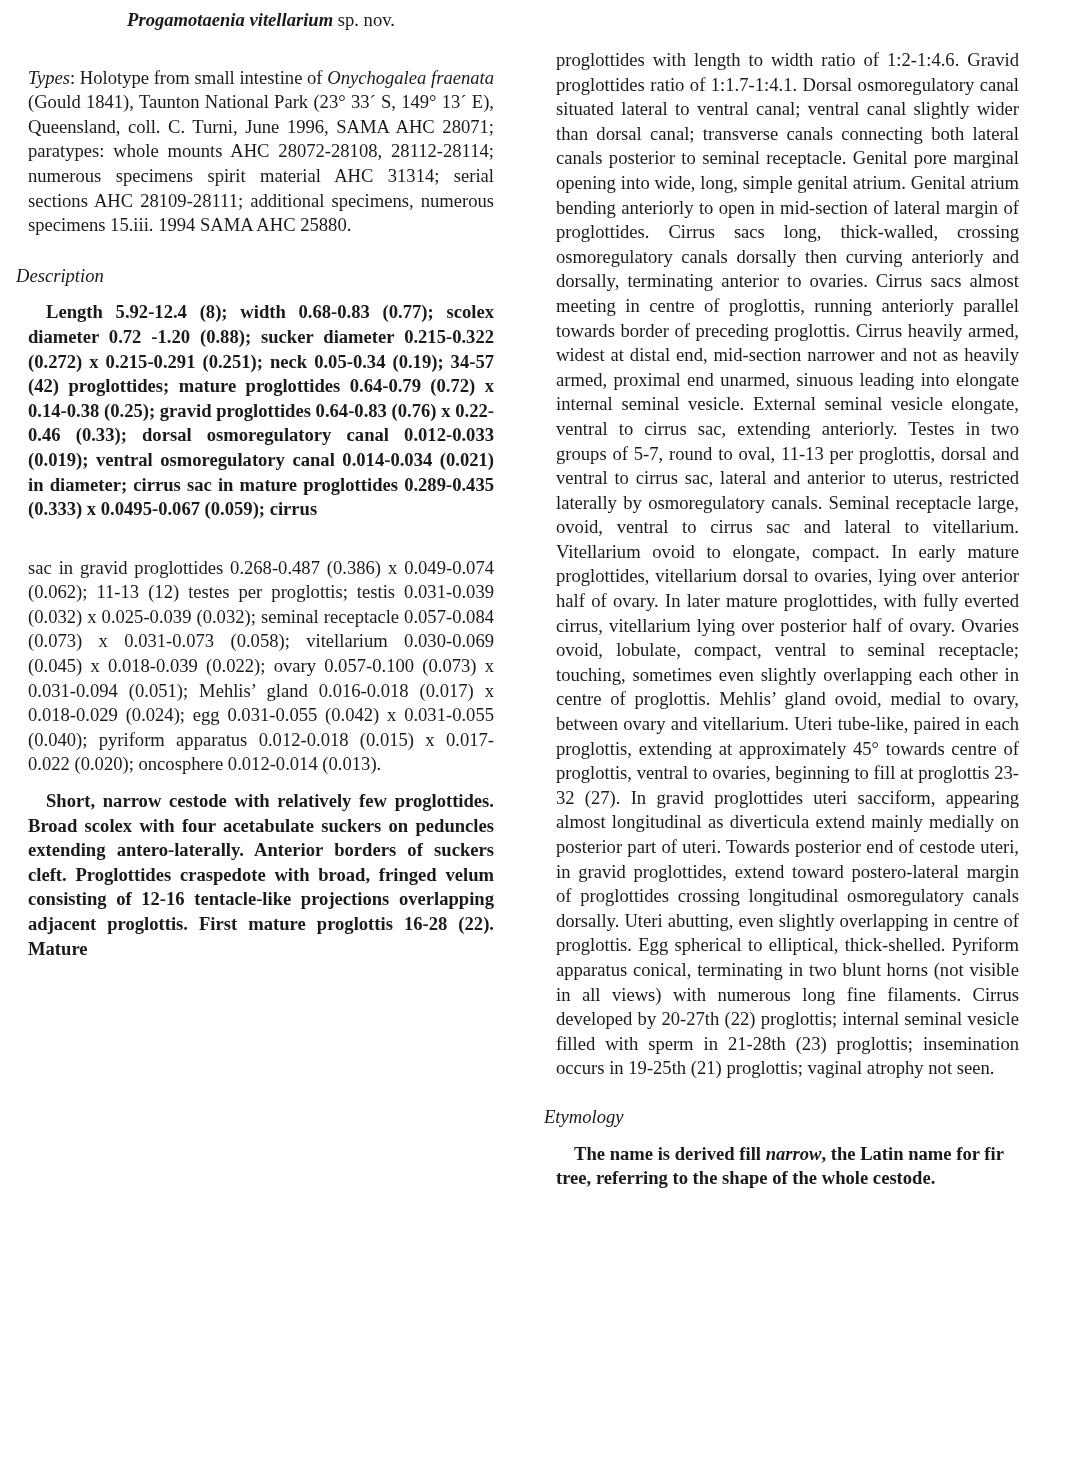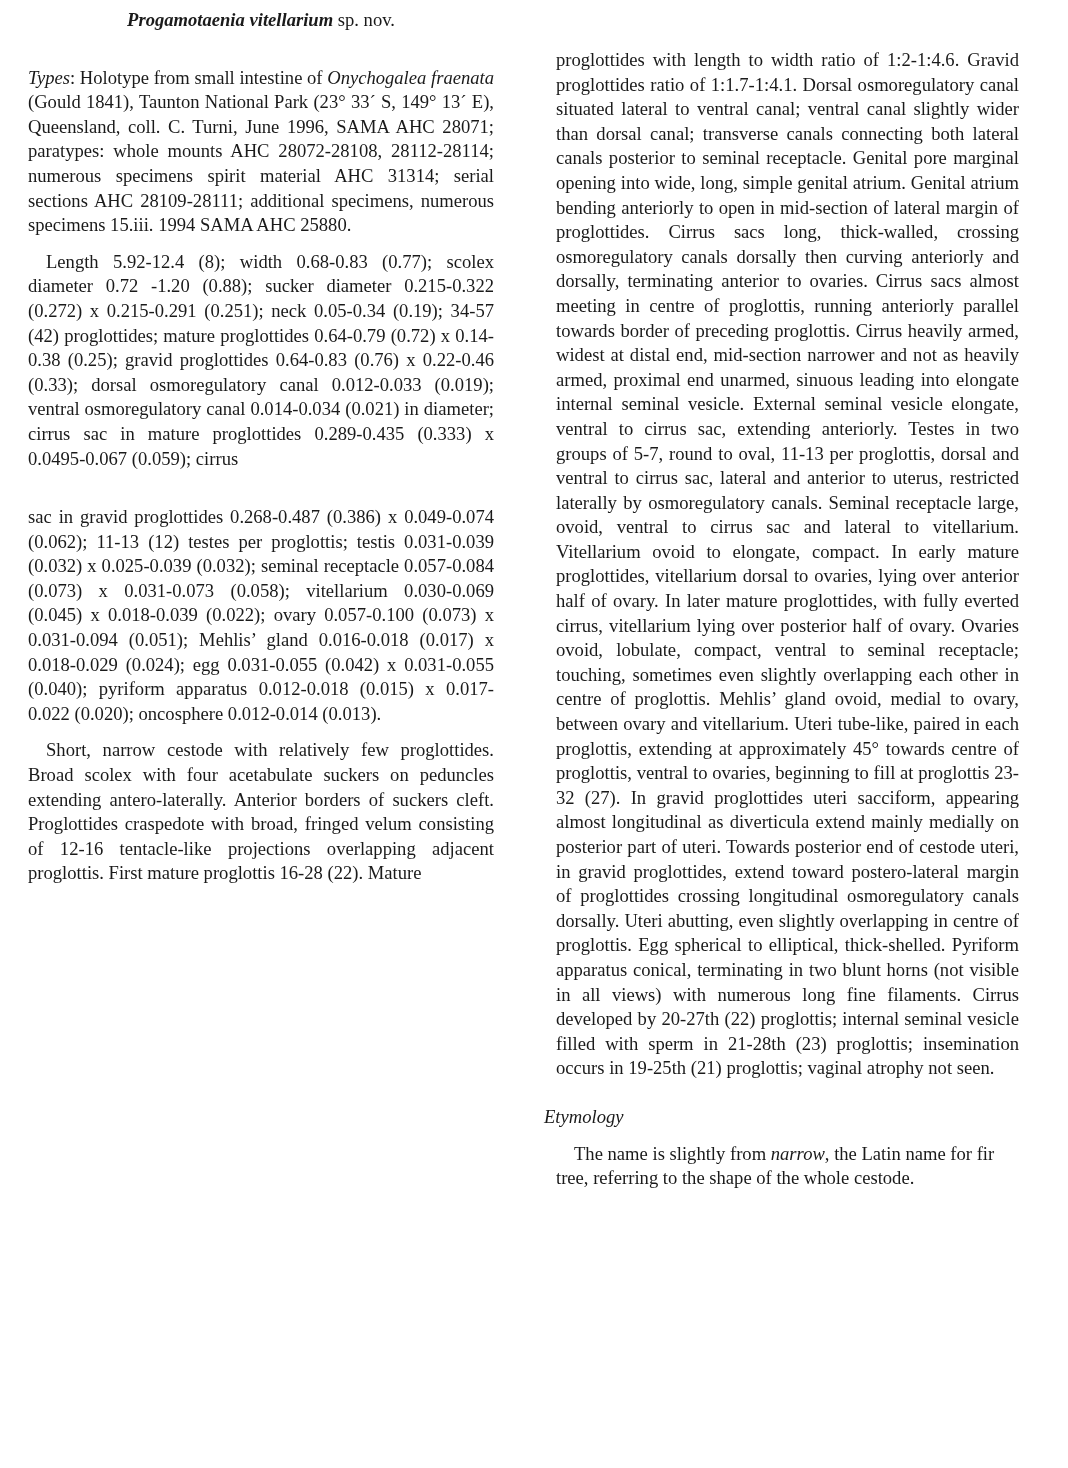--- a/index.html
+++ b/index.html
@@ -13,40 +13,41 @@
     .col { position: absolute; top: 0; }
     .col-left { left: 16px; width: 490px; }
     .col-right { left: 544px; width: 487px; top: 36px; }
     .title-block { text-align: center; margin-top: 8px; }
     .title-line { display: block; }
     .title-line i b, .species { font-weight: bold; font-style: italic; }
     .figs { display: block; }
     p { margin: 12px; text-align: justify; }
     .types { margin-top: 33px; }
     .heading { font-style: italic; margin-top: 26px; display: block; }
-    .indent { text-indent: 18px; }
+    .indent { text-indent: 18px; font-weight: bold; }
     .spacer { display: block; height: 10px; }
     .etym-heading { font-style: italic; display: block; margin-top: 24px; }
     .etym-text { text-align: left; }
     em { font-style: italic; }
     span.lbl { font-style: italic; }
   </style>
 </head>
 <body>
 
 <div class="col col-left">
   <div class="title-block">
     <span class="title-line"><span class="species">Progamotaenia vitellarium</span><span> sp. nov.</span></span>
   </div>
 
   <p class="types"><span class="lbl">Types</span><span>: Holotype from small intestine of </span><em>Onychogalea fraenata</em><span> (Gould 1841), Taunton National Park (23° 33´ S, 149° 13´ E), Queensland, coll. C. Turni, June 1996, SAMA AHC 28071; paratypes: whole mounts AHC 28072-28108, 28112-28114; numerous specimens spirit material AHC 31314; serial sections AHC 28109-28111; additional specimens, numerous specimens 15.iii. 1994 SAMA AHC 25880.</span></p>
 
+  <span class="heading">Description</span>
   <p class="indent">Length 5.92-12.4 (8); width 0.68-0.83 (0.77); scolex diameter 0.72 -1.20 (0.88); sucker diameter 0.215-0.322 (0.272) x 0.215-0.291 (0.251); neck 0.05-0.34 (0.19); 34-57 (42) proglottides; mature proglottides 0.64-0.79 (0.72) x 0.14-0.38 (0.25); gravid proglottides 0.64-0.83 (0.76) x 0.22-0.46 (0.33); dorsal osmoregulatory canal 0.012-0.033 (0.019); ventral osmoregulatory canal 0.014-0.034 (0.021) in diameter; cirrus sac in mature proglottides 0.289-0.435 (0.333) x 0.0495-0.067 (0.059); cirrus</p>
   <div class="spacer"></div>
   <p>sac in gravid proglottides 0.268-0.487 (0.386) x 0.049-0.074 (0.062); 11-13 (12) testes per proglottis; testis 0.031-0.039 (0.032) x 0.025-0.039 (0.032); seminal receptacle 0.057-0.084 (0.073) x 0.031-0.073 (0.058); vitellarium 0.030-0.069 (0.045) x 0.018-0.039 (0.022); ovary 0.057-0.100 (0.073) x 0.031-0.094 (0.051); Mehlis’ gland 0.016-0.018 (0.017) x 0.018-0.029 (0.024); egg 0.031-0.055 (0.042) x 0.031-0.055 (0.040); pyriform apparatus 0.012-0.018 (0.015) x 0.017-0.022 (0.020); oncosphere 0.012-0.014 (0.013).</p>
   <p class="indent">Short, narrow cestode with relatively few proglottides. Broad scolex with four acetabulate suckers on peduncles extending antero-laterally. Anterior borders of suckers cleft. Proglottides craspedote with broad, fringed velum consisting of 12-16 tentacle-like projections overlapping adjacent proglottis. First mature proglottis 16-28 (22). Mature</p>
 </div>
 
 <div class="col col-right">
   <p>proglottides with length to width ratio of 1:2-1:4.6. Gravid proglottides ratio of 1:1.7-1:4.1. Dorsal osmoregulatory canal situated lateral to ventral canal; ventral canal slightly wider than dorsal canal; transverse canals connecting both lateral canals posterior to seminal receptacle. Genital pore marginal opening into wide, long, simple genital atrium. Genital atrium bending anteriorly to open in mid-section of lateral margin of proglottides. Cirrus sacs long, thick-walled, crossing osmoregulatory canals dorsally then curving anteriorly and dorsally, terminating anterior to ovaries. Cirrus sacs almost meeting in centre of proglottis, running anteriorly parallel towards border of preceding proglottis. Cirrus heavily armed, widest at distal end, mid-section narrower and not as heavily armed, proximal end unarmed, sinuous leading into elongate internal seminal vesicle. External seminal vesicle elongate, ventral to cirrus sac, extending anteriorly. Testes in two groups of 5-7, round to oval, 11-13 per proglottis, dorsal and ventral to cirrus sac, lateral and anterior to uterus, restricted laterally by osmoregulatory canals. Seminal receptacle large, ovoid, ventral to cirrus sac and lateral to vitellarium. Vitellarium ovoid to elongate, compact. In early mature proglottides, vitellarium dorsal to ovaries, lying over anterior half of ovary. In later mature proglottides, with fully everted cirrus, vitellarium lying over posterior half of ovary. Ovaries ovoid, lobulate, compact, ventral to seminal receptacle; touching, sometimes even slightly overlapping each other in centre of proglottis. Mehlis’ gland ovoid, medial to ovary, between ovary and vitellarium. Uteri tube-like, paired in each proglottis, extending at approximately 45° towards centre of proglottis, ventral to ovaries, beginning to fill at proglottis 23-32 (27). In gravid proglottides uteri sacciform, appearing almost longitudinal as diverticula extend mainly medially on posterior part of uteri. Towards posterior end of cestode uteri, in gravid proglottides, extend toward postero-lateral margin of proglottides crossing longitudinal osmoregulatory canals dorsally. Uteri abutting, even slightly overlapping in centre of proglottis. Egg spherical to elliptical, thick-shelled. Pyriform apparatus conical, terminating in two blunt horns (not visible in all views) with numerous long fine filaments. Cirrus developed by 20-27th (22) proglottis; internal seminal vesicle filled with sperm in 21-28th (23) proglottis; insemination occurs in 19-25th (21) proglottis; vaginal atrophy not seen.</p>
   <span class="etym-heading">Etymology</span>
-  <p class="indent etym-text"><span>The name is slightly from </span><em>narrow</em><span>, the Latin name for fir tree, referring to the shape of the whole cestode.</span></p>
+  <p class="indent etym-text"><span>The name is derived fill </span><em>narrow</em><span>, the Latin name for fir tree, referring to the shape of the whole cestode.</span></p>
 </div>
 
 </body></html>

